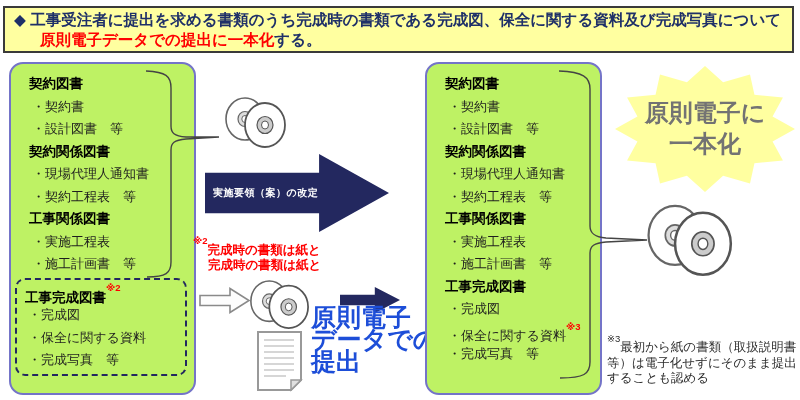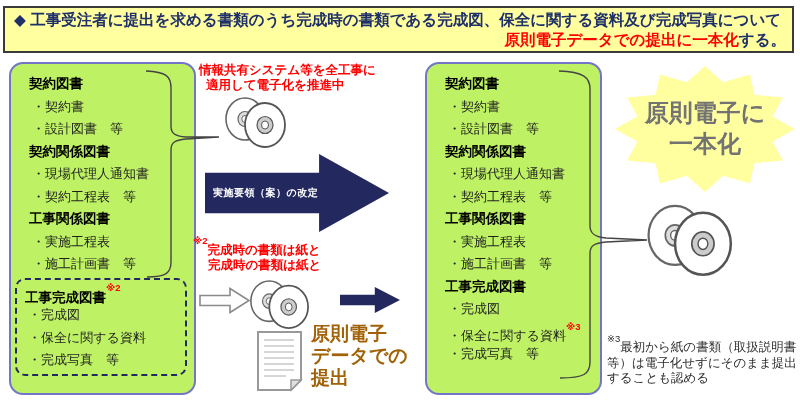--- a/index.html
+++ b/index.html
@@ -4,21 +4,21 @@
 <style>
   html,body{margin:0;padding:0;background:#fff;}
   .stage{position:relative;width:800px;height:400px;background:#fff;overflow:hidden;
          font-family:"Liberation Sans","DejaVu Sans",sans-serif;}
 
   
   .header{position:absolute;left:3px;top:6px;width:791px;height:47px;box-sizing:border-box;
           background:#ffffa0;border:2px solid #3a3a3a;color:#1f3068;font-weight:bold;
           font-size:15.5px;line-height:20px;padding:2px 6px 0 9px;}
   .header .hl{color:#ff0000;}
-  .header .l2{padding-left:26px;text-align:right;}
+  .header .l2{padding-left:26px;}
 
   
   .doc-box{position:absolute;top:62px;height:333px;box-sizing:border-box;background:#bef264;
            border:2.5px solid #7474c8;border-radius:14px;padding:9px 0 0 18px;}
   #left-box{left:9px;width:187px;}
   #right-box{left:425px;width:177px;}
   .grp-title{font-size:13.5px;font-weight:bold;height:22.5px;line-height:22.5px;color:#000;}
   .grp-item{font-size:13px;height:22.5px;line-height:22.5px;padding-left:3px;color:#1e1e1e;}
   .red-sup{color:#ff0000;font-size:9.5px;font-weight:bold;position:relative;top:-5px;}
   .dashed-box{border:2px dashed #23285f;border-radius:10px;margin:2px 0 0 -14px;
@@ -30,22 +30,22 @@
   .note-top .ind{padding-left:7px;}
   .big-arrow{position:absolute;left:205px;top:154px;width:184px;height:78px;background:#23285f;
              clip-path:polygon(0 24%,62% 24%,62% 0,100% 50%,62% 100%,62% 76%,0 76%);}
   .big-arrow-label{position:absolute;left:213px;top:186px;color:#fff;font-weight:bold;
                    font-size:10px;letter-spacing:.5px;}
   .note-mid{position:absolute;left:193px;top:238px;color:#ff0000;font-weight:bold;
             font-size:12.5px;line-height:15px;}
   .note-mid .ind{padding-left:15px;}
   .small-arrow{position:absolute;left:340px;top:287px;width:60px;height:26px;background:#23285f;
                clip-path:polygon(0 30%,58% 30%,58% 0,100% 50%,58% 100%,58% 70%,0 70%);}
-  .red-big{position:absolute;left:311px;top:323px;color:#a16207;font-weight:bold;
-           font-size:19px;line-height:22px;}
+  .red-big{position:absolute;left:311px;top:306px;color:#1d4ed8;font-weight:bold;
+           font-size:25px;line-height:22px;}
 
   
   .badge-text{position:absolute;left:615px;top:97px;width:180px;text-align:center;
               color:#737373;font-weight:bold;font-size:24px;line-height:31px;}
   .note3{position:absolute;left:607px;top:335px;width:192px;color:#2b2b2b;
          font-size:12.5px;line-height:15.5px;}
   .gray-sup{color:#2b2b2b;font-size:9.5px;position:relative;top:-4px;}
 
   .abs{position:absolute;}
 </style>
@@ -70,24 +70,20 @@
     <div class="grp-item">・実施工程表</div>
     <div class="grp-item">・施工計画書　等</div>
     <div class="dashed-box">
       <div class="grp-title"><span>工事完成図書</span><sup class="red-sup">※2</sup></div>
       <div class="grp-item">・完成図</div>
       <div class="grp-item">・保全に関する資料</div>
       <div class="grp-item">・完成写真　等</div>
     </div>
   </div>
 
-  <div class="note-top">
-    <div>情報共有システム等を全工事に</div>
-    <div class="ind">適用して電子化を推進中</div>
-  </div>
 
   <svg class="abs" style="left:222px;top:96px;width:66px;height:54px" viewBox="0 0 66 54" preserveAspectRatio="none">
     <ellipse cx="23" cy="23" rx="19" ry="21" fill="#fff" stroke="#666" stroke-width="1.6"></ellipse>
     <ellipse cx="23" cy="23" rx="7" ry="7.5" fill="#ddd" stroke="#666" stroke-width="1.2"></ellipse>
     <ellipse cx="23" cy="23" rx="3.2" ry="3.5" fill="#fff" stroke="#666" stroke-width="1"></ellipse>
     <ellipse cx="43" cy="29" rx="20" ry="22" fill="#fff" stroke="#555" stroke-width="1.8"></ellipse>
     <ellipse cx="43" cy="29" rx="8" ry="8.5" fill="#ccc" stroke="#555" stroke-width="1.2"></ellipse>
     <ellipse cx="43" cy="29" rx="3.5" ry="4" fill="#fff" stroke="#555" stroke-width="1"></ellipse>
   </svg>
 

